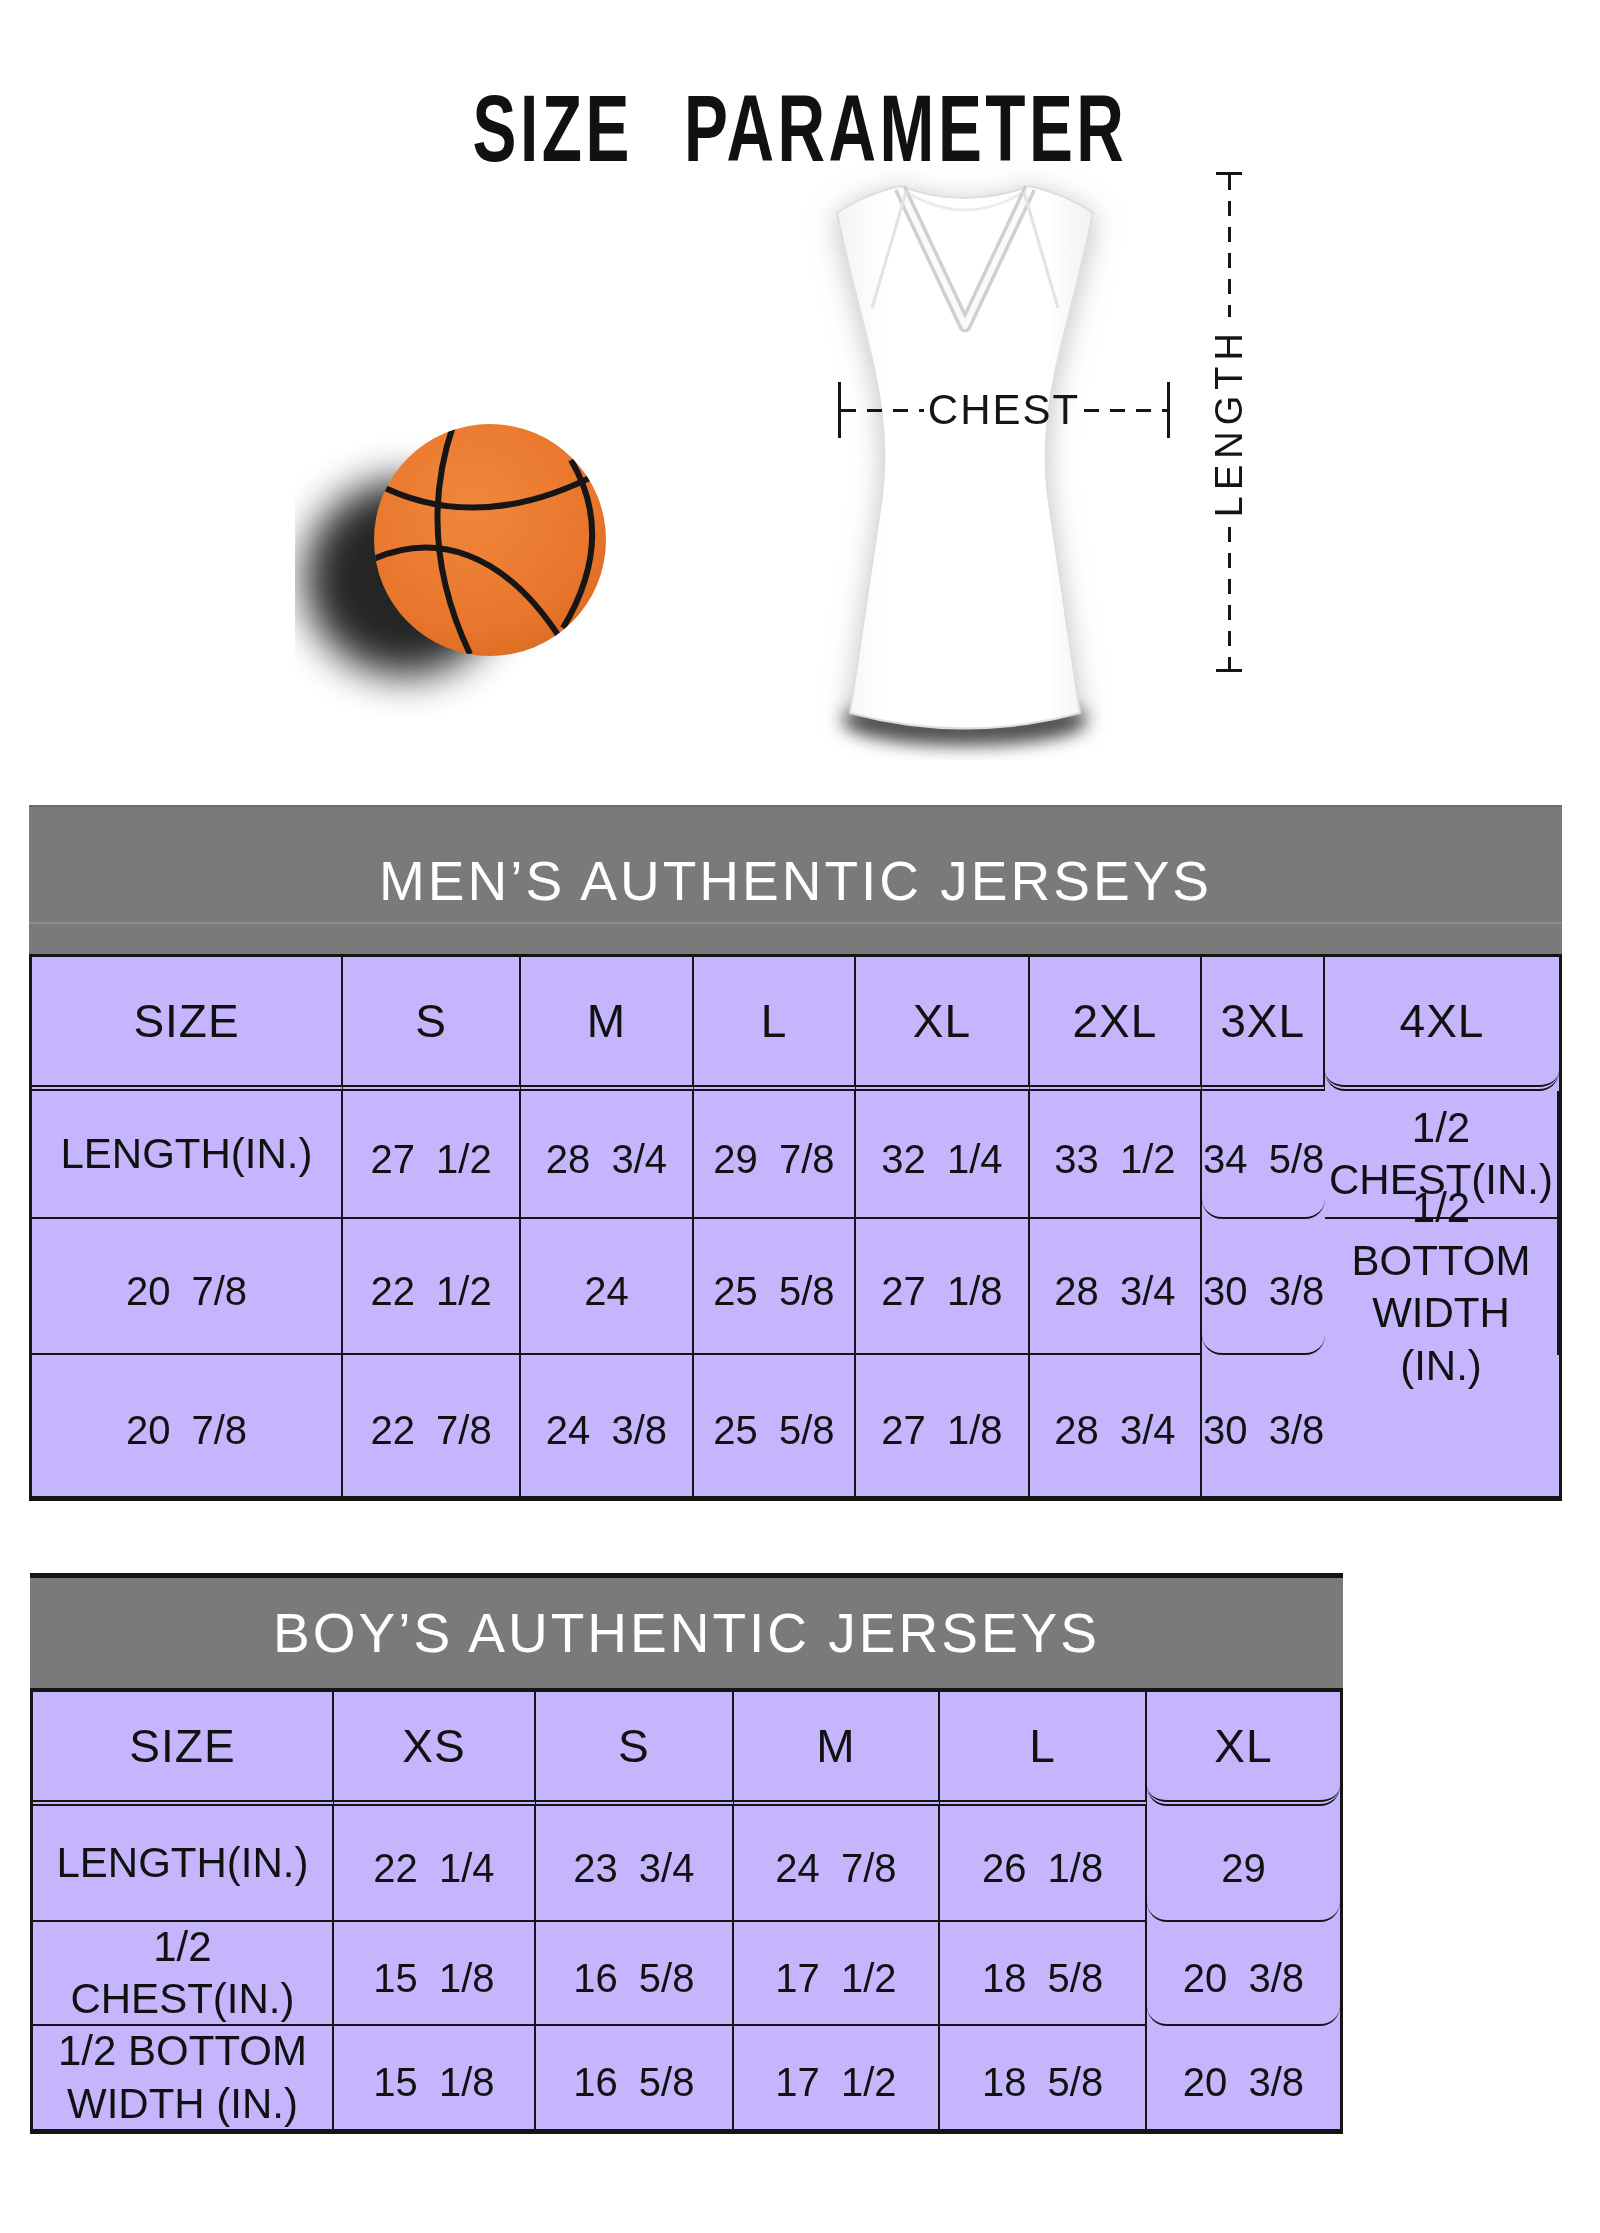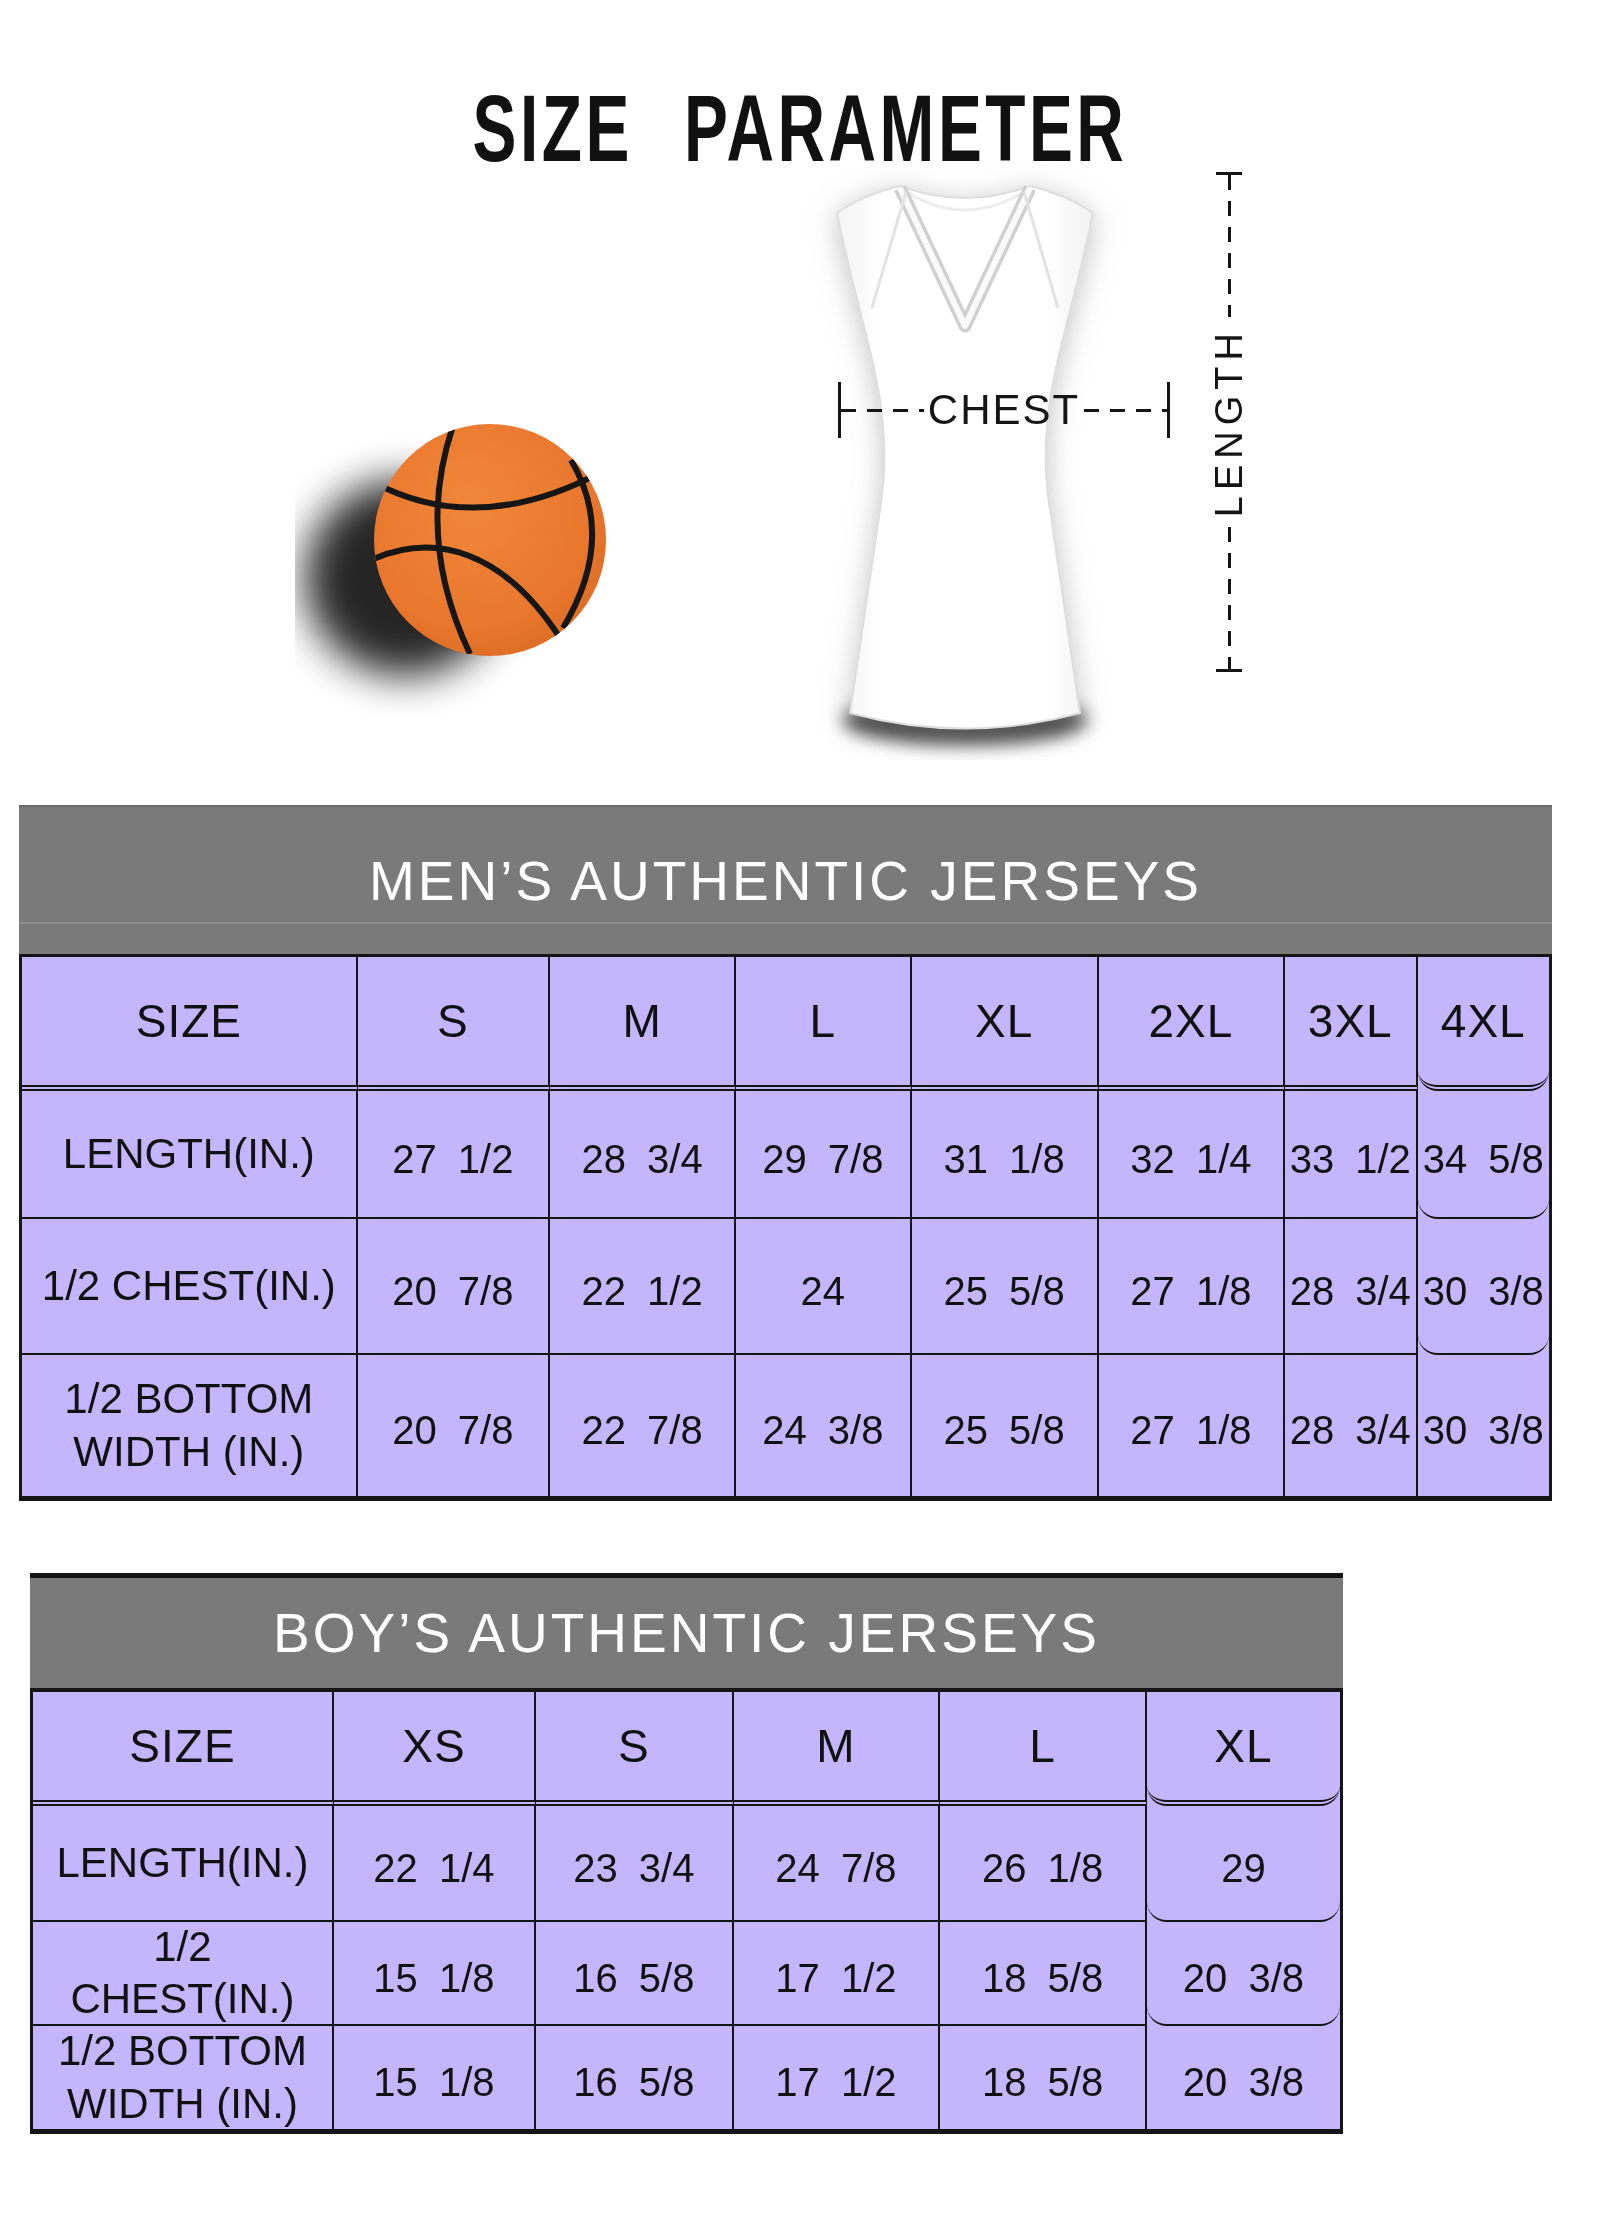--- a/index.html
+++ b/index.html
@@ -26,21 +26,21 @@
   .length-line{position:absolute;left:1212px;top:172px;width:34px;height:500px;
     display:flex;flex-direction:column;align-items:center;z-index:5;}
   .length-line .cap{height:3px;width:26px;background:#151515;flex:0 0 auto;}
   .length-line .vdash{flex:1 1 auto;width:3px;
     background:repeating-linear-gradient(180deg,#151515 0 15px,transparent 15px 26px);}
   .length-line .lbl{flex:0 0 auto;font-size:38px;letter-spacing:6px;color:#151515;
     writing-mode:vertical-rl;transform:rotate(180deg);margin:10px 0;}
 
   
   .size-table{position:absolute;}
-  #mens-table{left:19px;top:805px;width:1533px;}
+  #mens-table{left:29px;top:805px;width:1533px;}
   #boys-table{left:30px;top:1573px;width:1313px;}
 
   .band{position:relative;background:#7a7a7a;display:flex;align-items:center;justify-content:center;}
   #mens-table .band{height:147px;border-top:2px solid #6a6a6a;}
   #boys-table .band{height:110px;border-top:5px solid #151515;border-bottom:4px solid #151515;}
   .band-title{color:#ffffff;font-size:55px;font-weight:400;letter-spacing:3px;white-space:nowrap;}
   .band-line{position:absolute;left:0;right:0;bottom:30px;height:2px;background:#8d8d8d;}
 
   .grid{display:grid;background:#c4b5fd;border:3px solid #151515;border-bottom-width:5px;}
   #mens-grid{grid-template-columns:337fr 193fr 187fr 176fr 188fr 187fr 133fr 132fr;
@@ -151,21 +151,20 @@
       <div class="cell hdr">L</div>
       <div class="cell hdr">XL</div>
       <div class="cell hdr">2XL</div>
       <div class="cell hdr">3XL</div>
       <div class="cell hdr lastcol">4XL</div>
 
       <div class="cell rowlbl">LENGTH(IN.)</div>
       <div class="cell val">27 1/2</div>
       <div class="cell val">28 3/4</div>
       <div class="cell val">29 7/8</div>
-      <div class="cell val">31 1/8</div>
       <div class="cell val">32 1/4</div>
       <div class="cell val">33 1/2</div>
       <div class="cell val lastcol">34 5/8</div>
 
       <div class="cell rowlbl">1/2 CHEST(IN.)</div>
       <div class="cell val">20 7/8</div>
       <div class="cell val">22 1/2</div>
       <div class="cell val">24</div>
       <div class="cell val">25 5/8</div>
       <div class="cell val">27 1/8</div>

